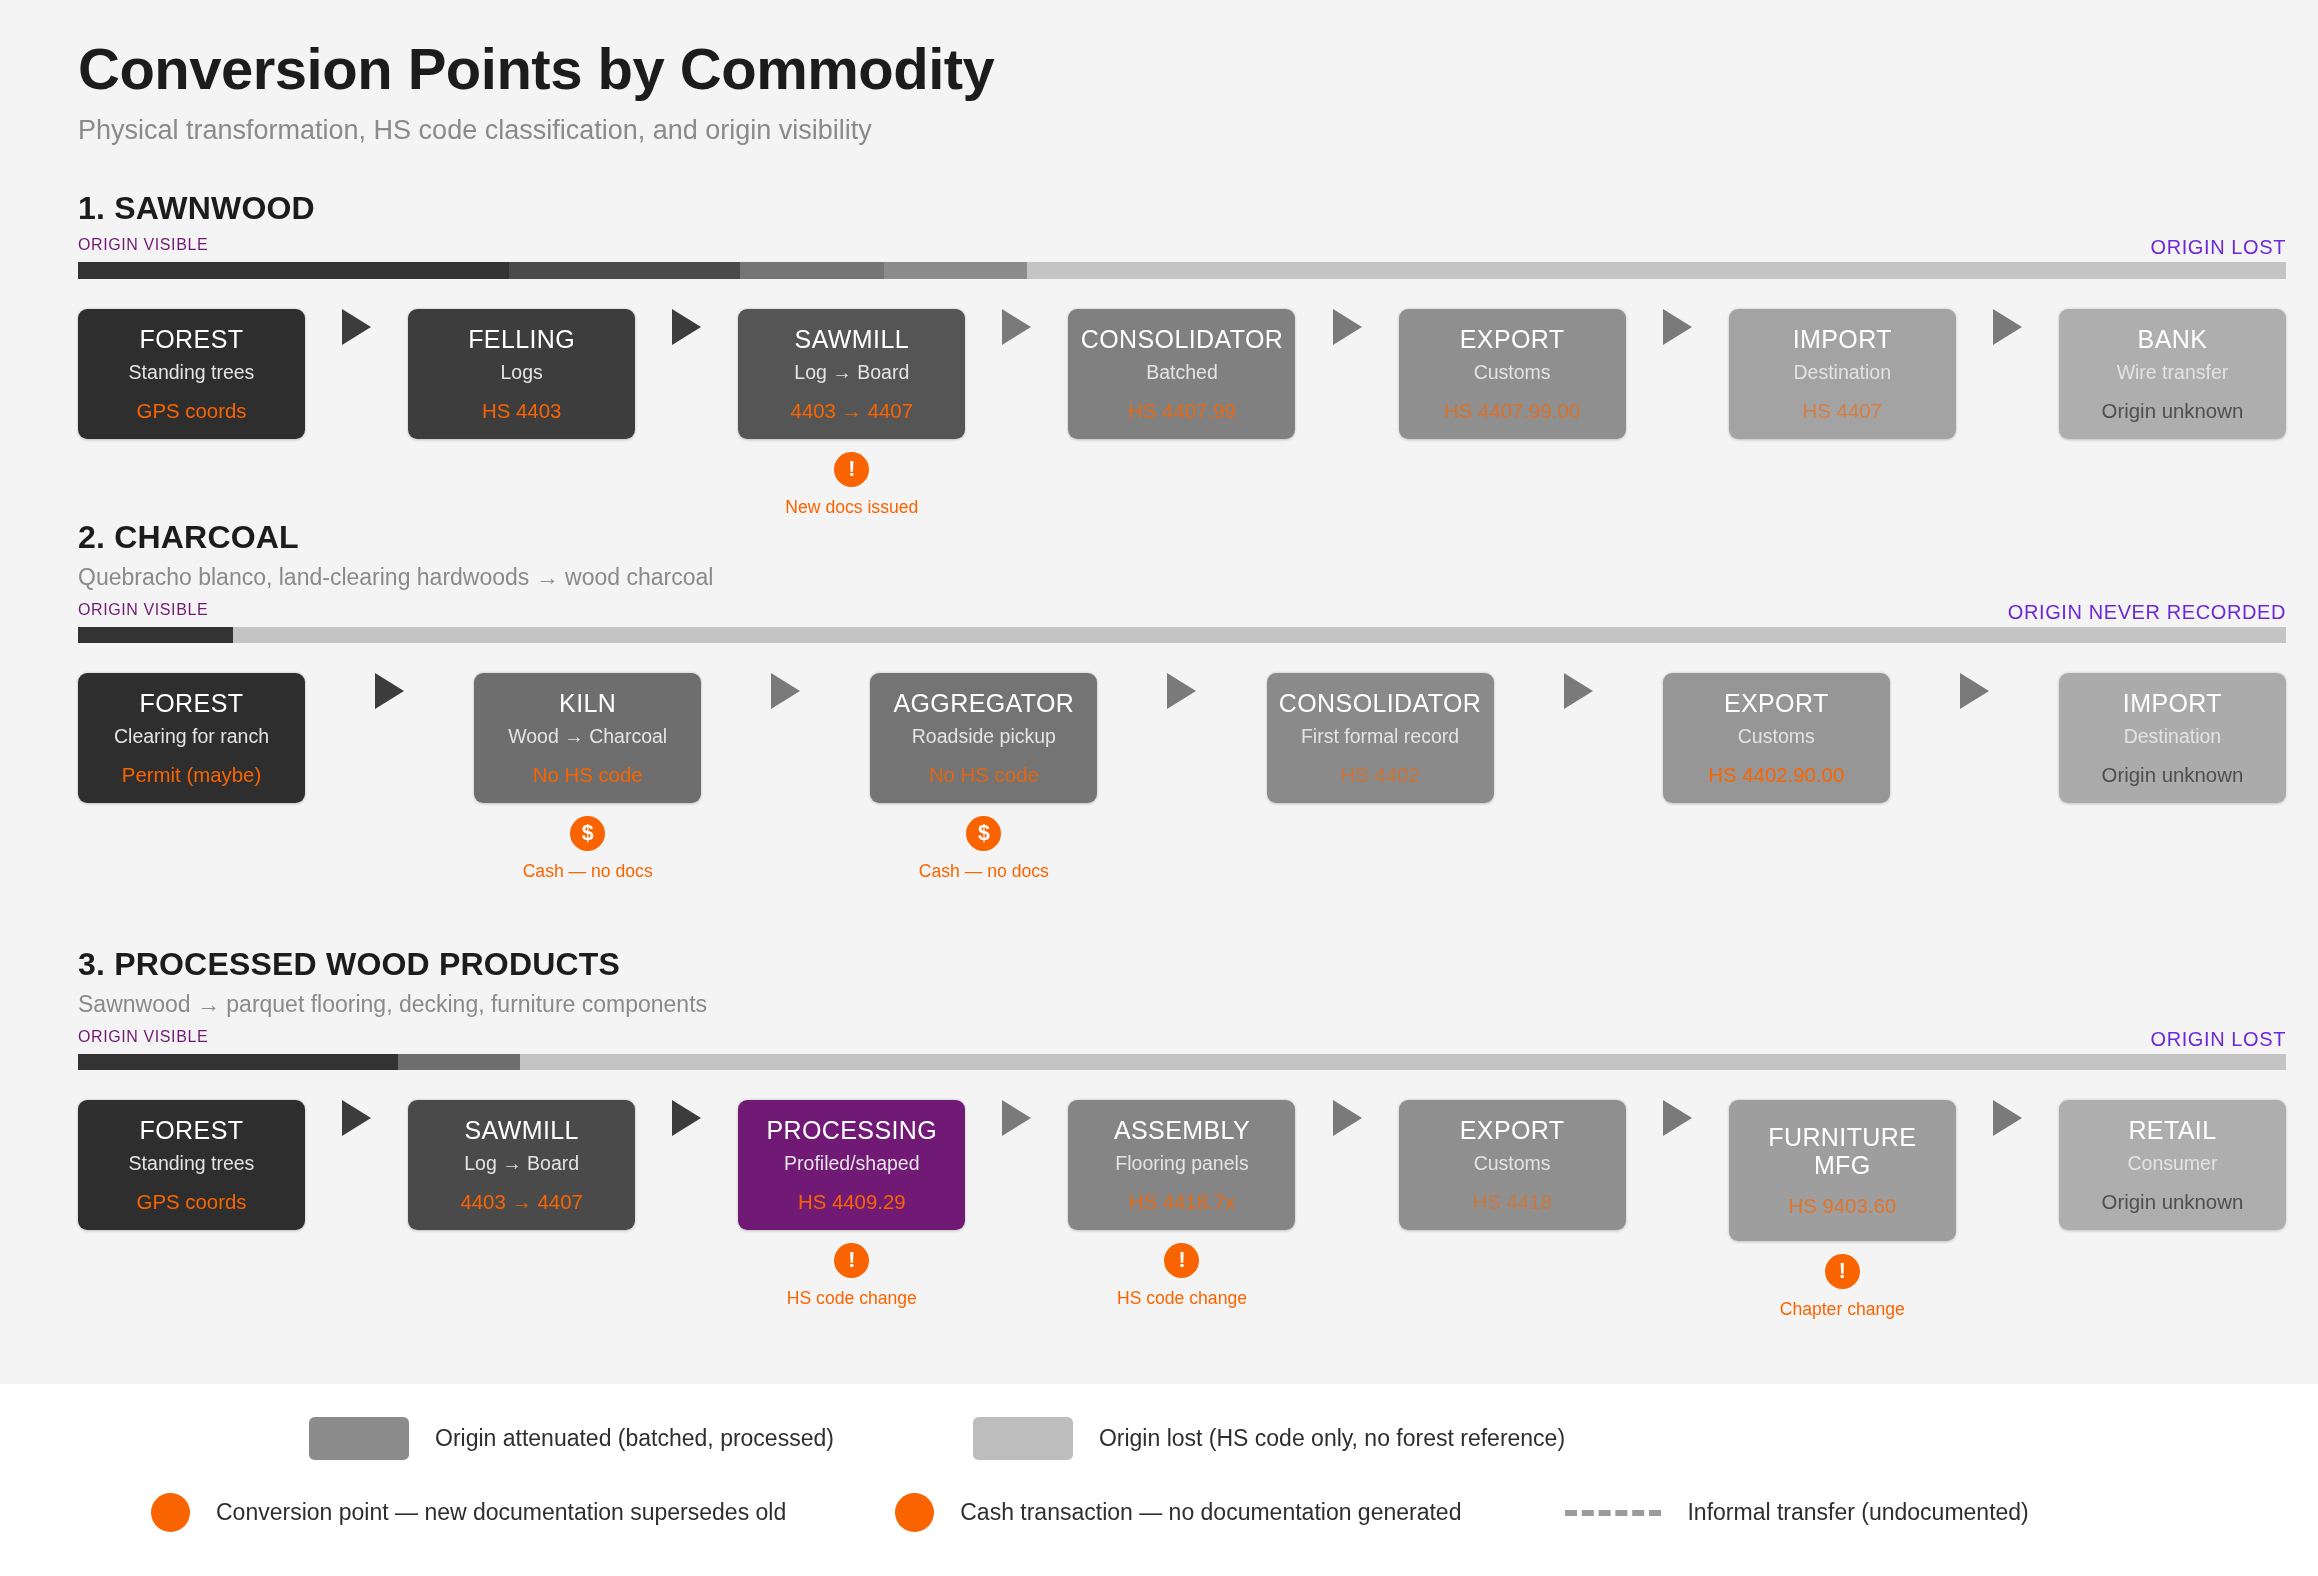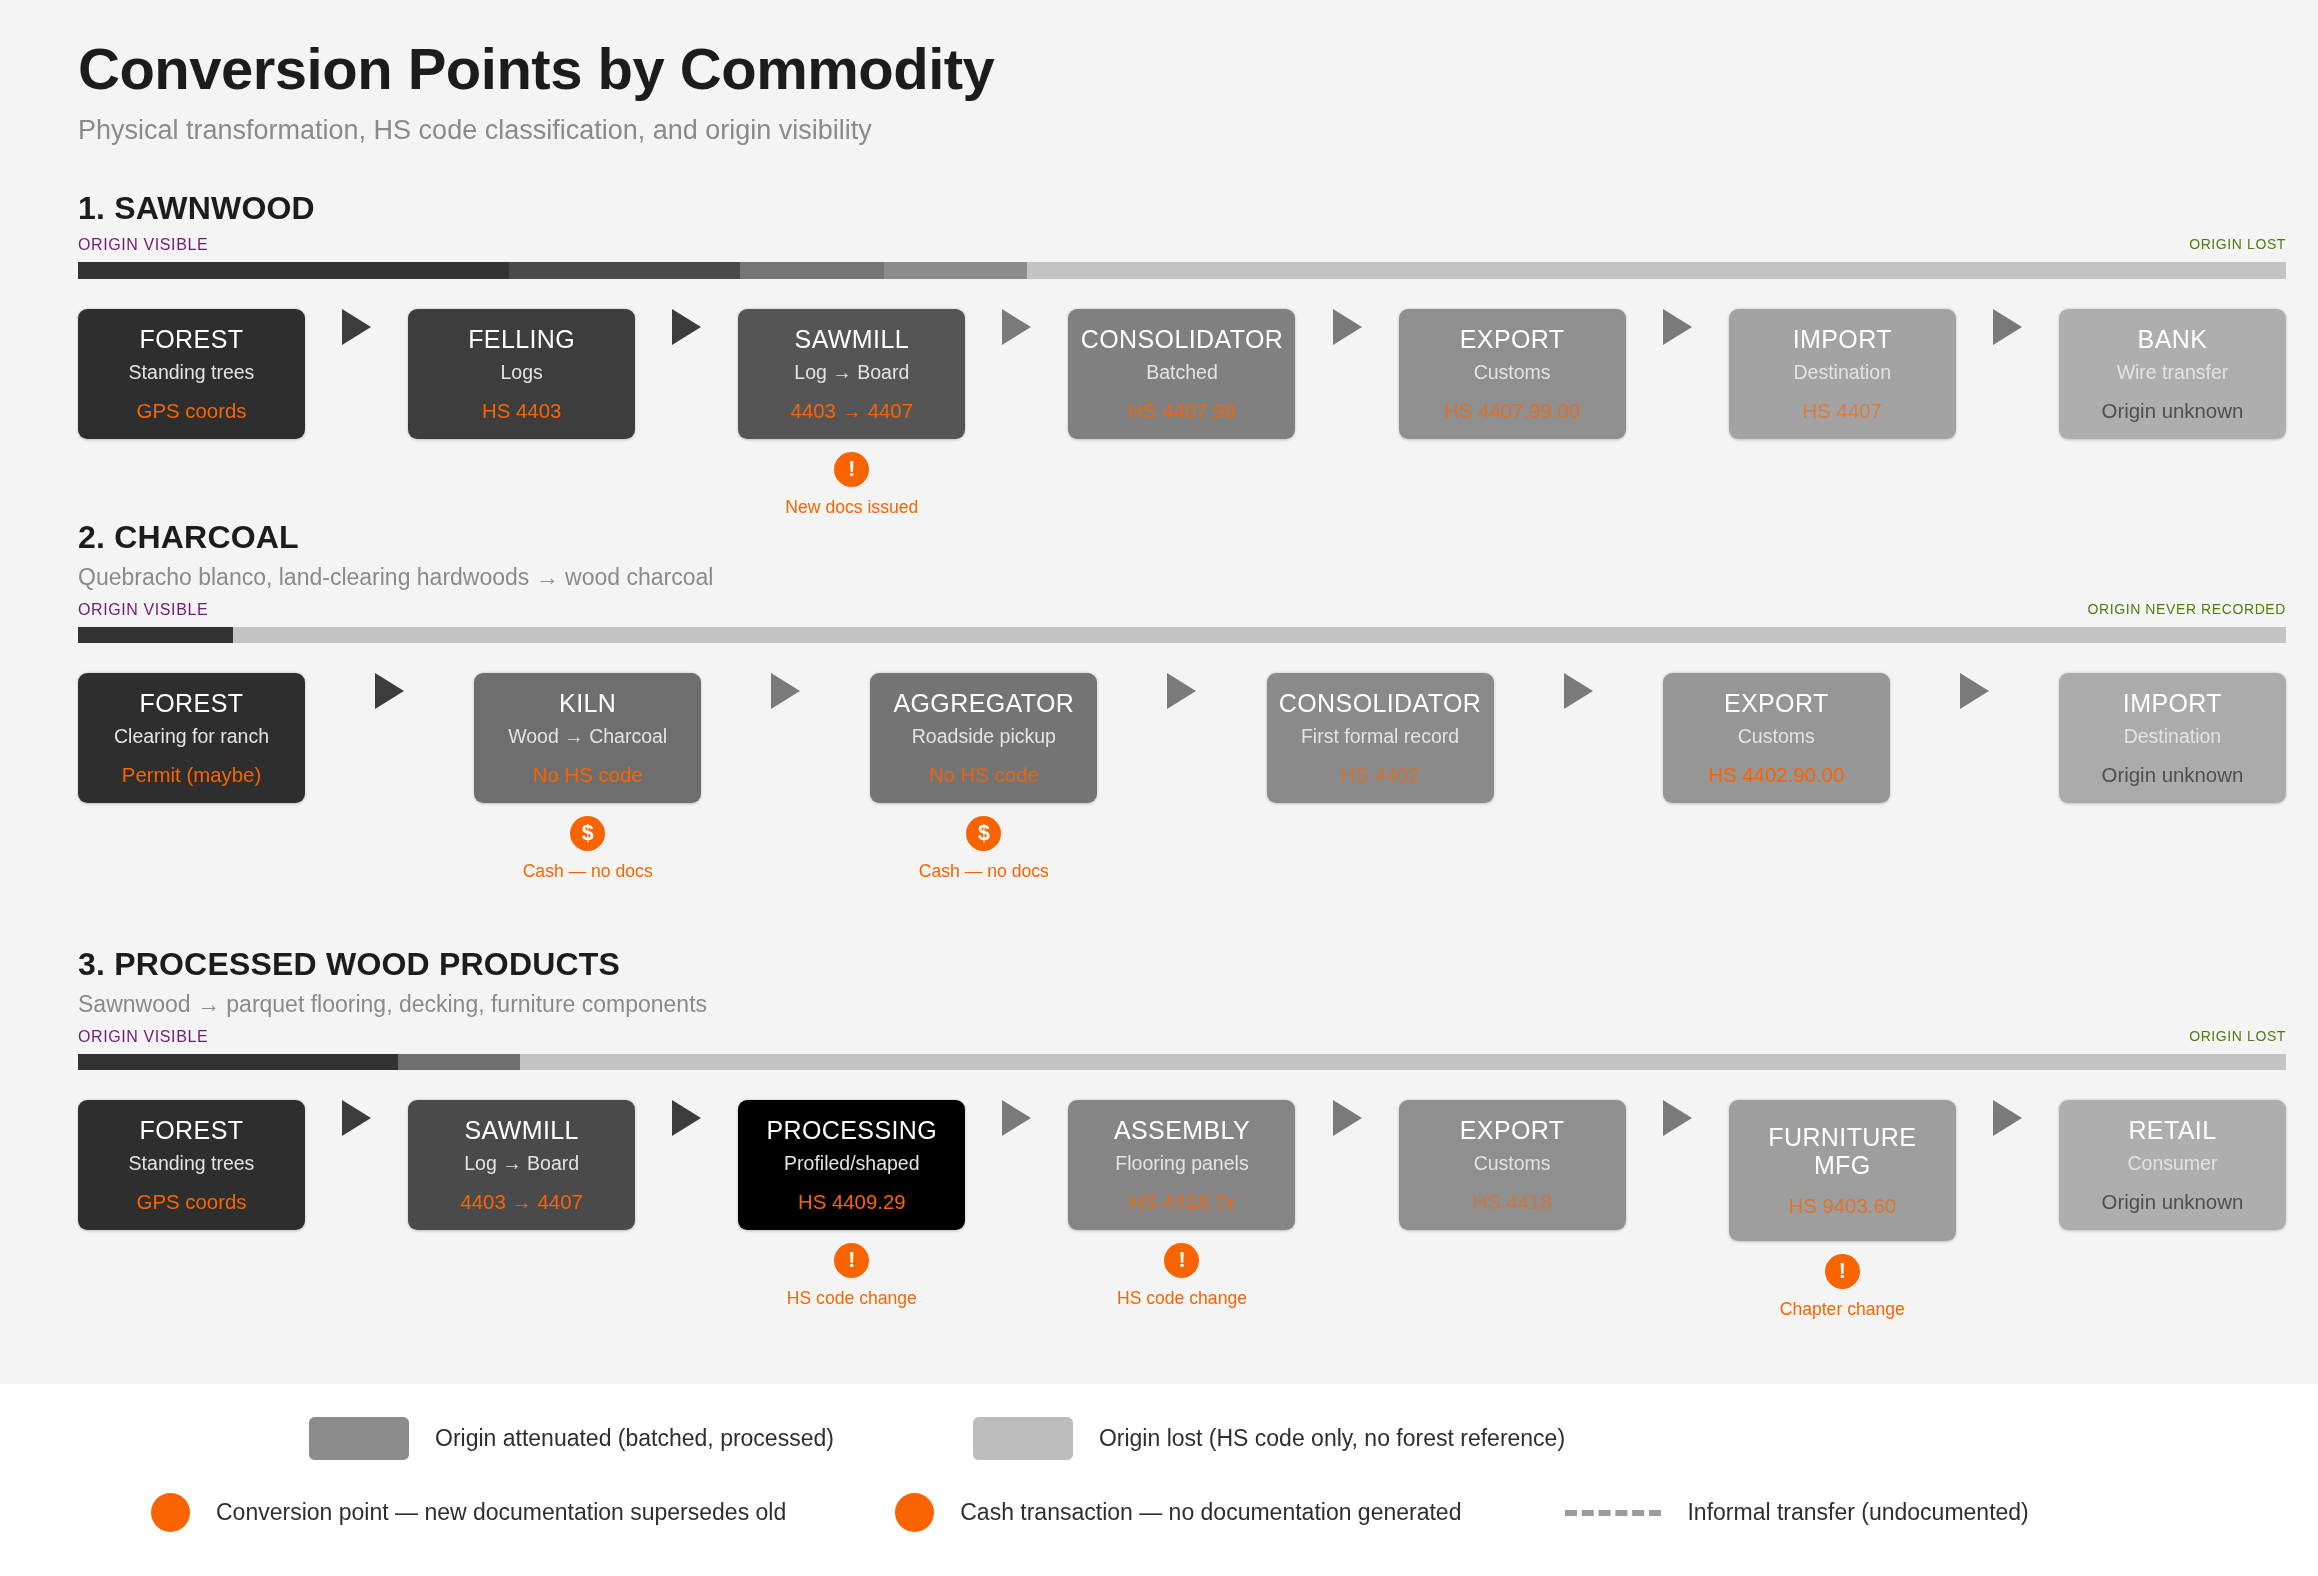--- a/index.html
+++ b/index.html
@@ -69,23 +69,23 @@
     left: 0;
     top: 0;
     font-size: 16px;
     letter-spacing: 0.6px;
     color: #701a75;
   }
   .bar-label-right {
     position: absolute;
     right: 0;
     top: 0;
-    font-size: 14px;
+    font-size: 20px;
     letter-spacing: 0.6px;
-    color: #4d7c0f;
+    color: #6d28d9;
   }
   .vis-bar {
     position: relative;
     height: 16.7px;
     width: 100%;
     margin-top: 5.6px;
     display: flex;
     overflow: hidden;
   }
   .vis-seg { height: 100%; }
@@ -437,21 +437,21 @@
             <div class="node" style="background: rgb(74, 74, 74);">
               <div class="node-title">SAWMILL</div>
               <div class="node-sub">Log → Board</div>
               <div class="node-hs" style="opacity: 1;">4403 → 4407</div>
             </div>
           </div>
           <div class="gap"></div>
           <div class="arrow dark"></div>
           <div class="gap"></div>
           <div class="node-wrap">
-            <div class="node" style="background: #000000;">
+            <div class="node" style="background: #701a75;">
               <div class="node-title">PROCESSING</div>
               <div class="node-sub">Profiled/shaped</div>
               <div class="node-hs" style="opacity: 1;">HS 4409.29</div>
             </div>
             <div class="marker">
               <div class="marker-dot">!</div>
               <div class="marker-label">HS code change</div>
             </div>
           </div>
           <div class="gap"></div>

